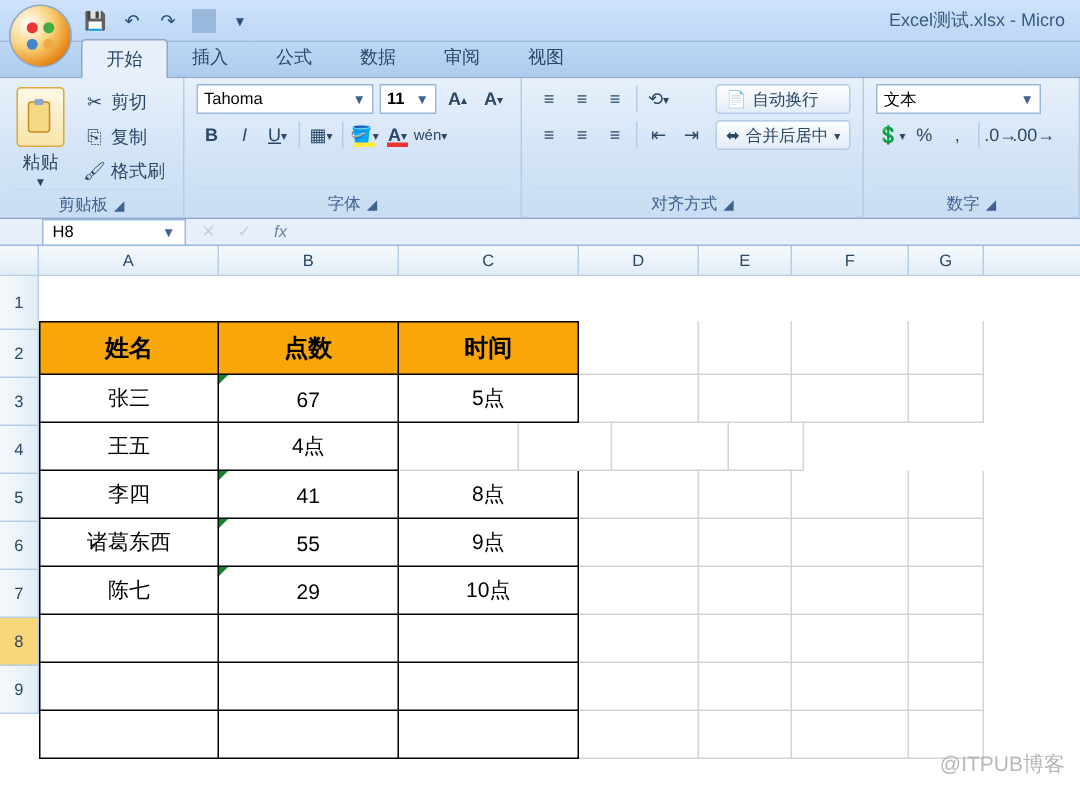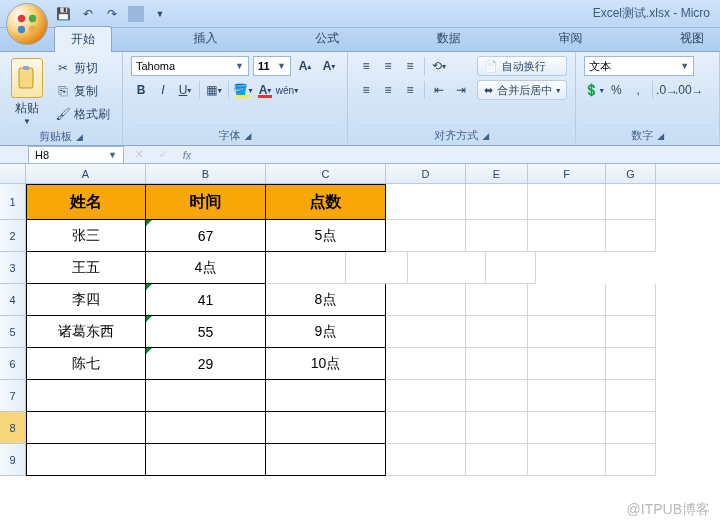--- a/index.html
+++ b/index.html
@@ -8,21 +8,21 @@
 
 .titlebar { height: 28px; background: linear-gradient(#cfe3fb, #bdd7f5); display: flex; align-items: center; border-bottom: 1px solid #9ab8db; position: relative; }
 .office-btn { width: 42px; height: 42px; border-radius: 50%; background: radial-gradient(circle at 30% 30%, #fff, #f8d27a 40%, #e89020 70%, #c0540a); position: absolute; left: 6px; top: 3px; z-index: 10; border: 1px solid #8da8cc; display: flex; align-items: center; justify-content: center; }
 .office-btn svg { width: 22px; height: 22px; }
 .qat { margin-left: 56px; display: flex; gap: 8px; align-items: center; }
 .qat span { width: 16px; height: 16px; display: inline-flex; align-items: center; justify-content: center; color: #2a4d7a; }
 .qat-sep { width: 1px; height: 16px; background: #9ab8db; }
 .title-text { position: absolute; right: 10px; color: #3a5a80; }
 
 
-.ribbon-tabs { height: 24px; background: linear-gradient(#bdd7f5, #aeccee); display: flex; align-items: flex-end; padding-left: 54px; gap: 0; border-bottom: 1px solid #8ba7ca; justify-content: space-between; }
+.ribbon-tabs { height: 24px; background: linear-gradient(#bdd7f5, #aeccee); display: flex; align-items: flex-end; padding-left: 54px; gap: 0; border-bottom: 1px solid #8ba7ca; }
 .tab { padding: 4px 16px; color: #2b4766; cursor: pointer; }
 .tab.active { background: #e7f0fa; border: 1px solid #8ba7ca; border-bottom: none; border-radius: 3px 3px 0 0; position: relative; top: 1px; }
 
 
 .ribbon { height: 94px; background: linear-gradient(#e7f0fa, #d5e5f7 50%, #c8ddf3); border-bottom: 1px solid #8ba7ca; display: flex; }
 .group { border-right: 1px solid #b5cce6; padding: 4px 8px 2px; display: flex; flex-direction: column; justify-content: space-between; }
 .group-content { display: flex; gap: 6px; flex: 1; }
 .group-label { text-align: center; color: #406290; font-size: 11px; padding-top: 2px; border-top: 1px solid #c7daf0; display: flex; align-items: center; justify-content: center; gap: 4px; }
 .group-label .launcher { font-size: 9px; color: #406290; }
 
@@ -69,21 +69,21 @@
 .rowheads { display: flex; flex-direction: column; }
 .rowhead { width: 26px; border-right: 1px solid #b5cce6; border-bottom: 1px solid #b5cce6; background: linear-gradient(to right,#f5f9fd,#e3edf7); display: flex; align-items: center; justify-content: center; color: #2b4766; font-size: 11px; }
 .rowhead.active { background: #f7d77a; }
 
 .cells { position: relative; }
 .datarow { display: flex; }
 .cell { border-right: 1px solid #d4d4d4; border-bottom: 1px solid #d4d4d4; display: flex; align-items: center; justify-content: center; font-size: 14px; color: #000; position: relative; }
 .cell.wA { width: 120px; } .cell.wB { width: 120px; } .cell.wC { width: 120px; }
 .cell.wD { width: 80px; } .cell.wE { width: 62px; } .cell.wF { width: 78px; } .cell.wG { width: 50px; }
 
-.hrow .cell { height: 36px; }
+.hrow .cell { height: 36px; margin-top: 30px; }
 .drow .cell { height: 32px; }
 .erow .cell { height: 32px; }
 
 .tbl .cell.wA, .tbl .cell.wB, .tbl .cell.wC { border-right: 1.5px solid #000; border-bottom: 1.5px solid #000; }
 .tbl.hrow .cell.wA, .tbl.hrow .cell.wB, .tbl.hrow .cell.wC { background: #f8a608; font-weight: bold; font-size: 16px; border-top: 1.5px solid #000; }
 .tbl .cell.wA { border-left: 1.5px solid #000; }
 .green-tri::before { content: ''; position: absolute; top: 0; left: 0; border-top: 6px solid #0a8a2a; border-right: 6px solid transparent; }
 
 .watermark { position: absolute; right: 10px; bottom: 8px; color: #b8b8b8; font-size: 14px; }
 </style>
@@ -301,22 +301,22 @@
         <div class="rowhead" style="height: 32px;">4</div>
         <div class="rowhead" style="height: 32px;">5</div>
         <div class="rowhead" style="height: 32px;">6</div>
         <div class="rowhead" style="height: 32px;">7</div>
         <div class="rowhead active" style="height: 32px;">8</div>
         <div class="rowhead" style="height: 32px;">9</div>
       </div>
     <div class="cells" id="cells">
         <div class="datarow hrow tbl">
           <div class="cell wA" style="height: 36px;">姓名</div>
+          <div class="cell wB" style="height: 36px;">点数</div>
           <div class="cell wC" style="height: 36px;">时间</div>
-          <div class="cell wB" style="height: 36px;">点数</div>
           <div class="cell wD" style="height: 36px;"></div>
           <div class="cell wE" style="height: 36px;"></div>
           <div class="cell wF" style="height: 36px;"></div>
           <div class="cell wG" style="height: 36px;"></div>
         </div>
         <div class="datarow drow tbl">
           <div class="cell wA" style="height: 32px;">张三</div>
           <div class="cell wB green-tri" style="height: 32px;">67</div>
           <div class="cell wC" style="height: 32px;">5点</div>
           <div class="cell wD" style="height: 32px;"></div>

